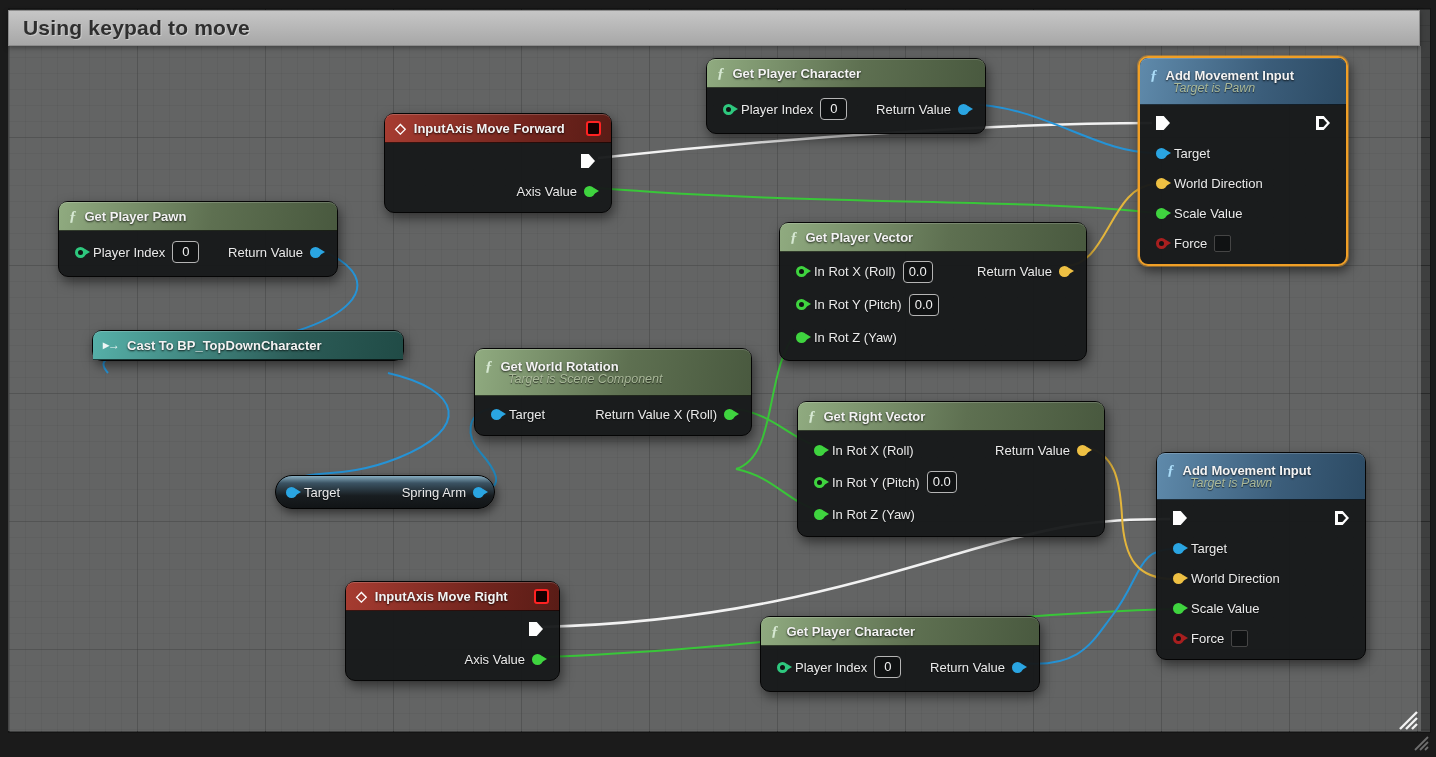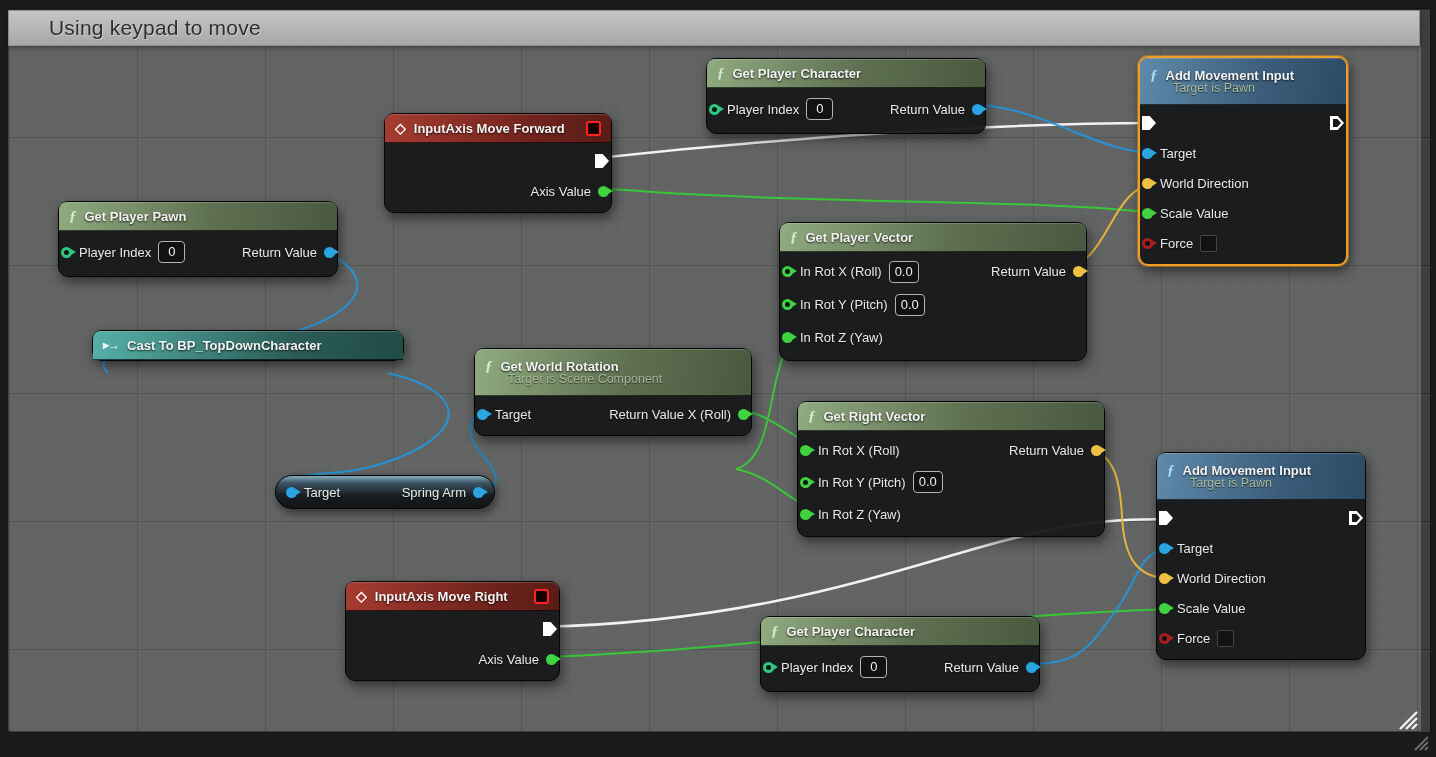--- a/index.html
+++ b/index.html
@@ -26,24 +26,23 @@
     background:rgba(198,198,198,.28);
   }
   .comment-bar{
     position:absolute;left:8px;top:10px;width:1412px;height:36px;
     background:linear-gradient(180deg,#c6c6c6,#a7a7a7);
     border:1px solid #8c8c8c;box-sizing:border-box;
     display:flex;align-items:center;padding:0 14px;
     box-shadow:0 2px 5px rgba(0,0,0,.35);
   }
   .comment-title{
-    font-size:21px;font-weight:normal;color:#2f2f2f;
+    font-size:21px;font-weight:bold;color:#2f2f2f;
     text-shadow:1px 1px 0 rgba(255,255,255,.35);
     letter-spacing:.2px;
-    margin-left:26px;
   }
   .comment-grip{position:absolute;left:1396px;top:710px;}
   .window-grip{position:absolute;left:1413px;top:736px;}
   
   #wires{position:absolute;left:0;top:0;pointer-events:none;}
   
   .node{
     position:absolute;box-sizing:border-box;
     background:rgba(23,25,26,.96);
     border:1.5px solid #050505;border-radius:10px;
@@ -59,28 +58,28 @@
     border-bottom:1px solid rgba(0,0,0,.65);
     box-shadow:inset 0 1px 0 rgba(255,255,255,.18);
   }
   .hdr2{height:46px;flex-wrap:wrap;align-content:center;row-gap:0;}
   .hdr2 .subtitle{width:100%;padding-left:23px;margin-top:-3px;}
   .hdr-green{background:linear-gradient(100deg,#90ab80,#5e7051 55%,#49593f);}
   .hdr-teal {background:linear-gradient(100deg,#56b1a9,#2c5c57 65%,#204b46);}
   .hdr-red  {background:linear-gradient(100deg,#a73c31,#70241d 65%,#591c16);}
   .hdr-blue {background:linear-gradient(100deg,#5f8aab,#3b5d7a 60%,#2c4a63);}
   .title{font-size:13px;font-weight:bold;color:#f3f3f3;text-shadow:0 1px 2px rgba(0,0,0,.8);white-space:nowrap;}
-  .subtitle{font-size:12.5px;color:#a9b899;text-shadow:0 1px 1px rgba(0,0,0,.6);}
+  .subtitle{font-size:12.5px;font-style:italic;color:#a9b899;text-shadow:0 1px 1px rgba(0,0,0,.6);}
   .ficon{font-family:"Liberation Serif",serif;font-style:italic;font-weight:bold;font-size:15px;color:#d6e8d2;flex:none;}
   .hdr-blue .ficon{color:#aadcf8;}
   .evicon{font-size:14px;font-weight:bold;color:#ffffff;flex:none;}
   .castic{font-size:12px;font-weight:bold;color:#eef6f5;letter-spacing:-1px;flex:none;}
   .ebox{width:11px;height:11px;border:2px solid #ff2222;border-radius:3px;background:#160000;margin-left:auto;flex:none;}
   .nbody{padding:3px 0 6px;}
-  .row{display:flex;align-items:center;height:30px;padding:0 2px;}
+  .row{display:flex;align-items:center;height:30px;padding:0 16px;}
   .row.h32{height:32px;} .row.h33{height:33px;} .row.h36{height:36px;}
   .row.out{justify-content:flex-end;}
   .row.split{justify-content:space-between;}
   .ig,.og{display:flex;align-items:center;gap:7px;}
   .plabel{font-size:13px;color:#eaeaea;text-shadow:0 1px 1px rgba(0,0,0,.6);white-space:nowrap;}
   
   .pin{position:relative;width:11px;height:11px;border-radius:50%;flex:none;box-sizing:border-box;background:currentColor;}
   .pin::after{content:"";position:absolute;left:10px;top:2px;
     border-top:3.5px solid transparent;border-bottom:3.5px solid transparent;border-left:5px solid currentColor;}
   .pin.hollow{background:#101213;border:3px solid currentColor;}

